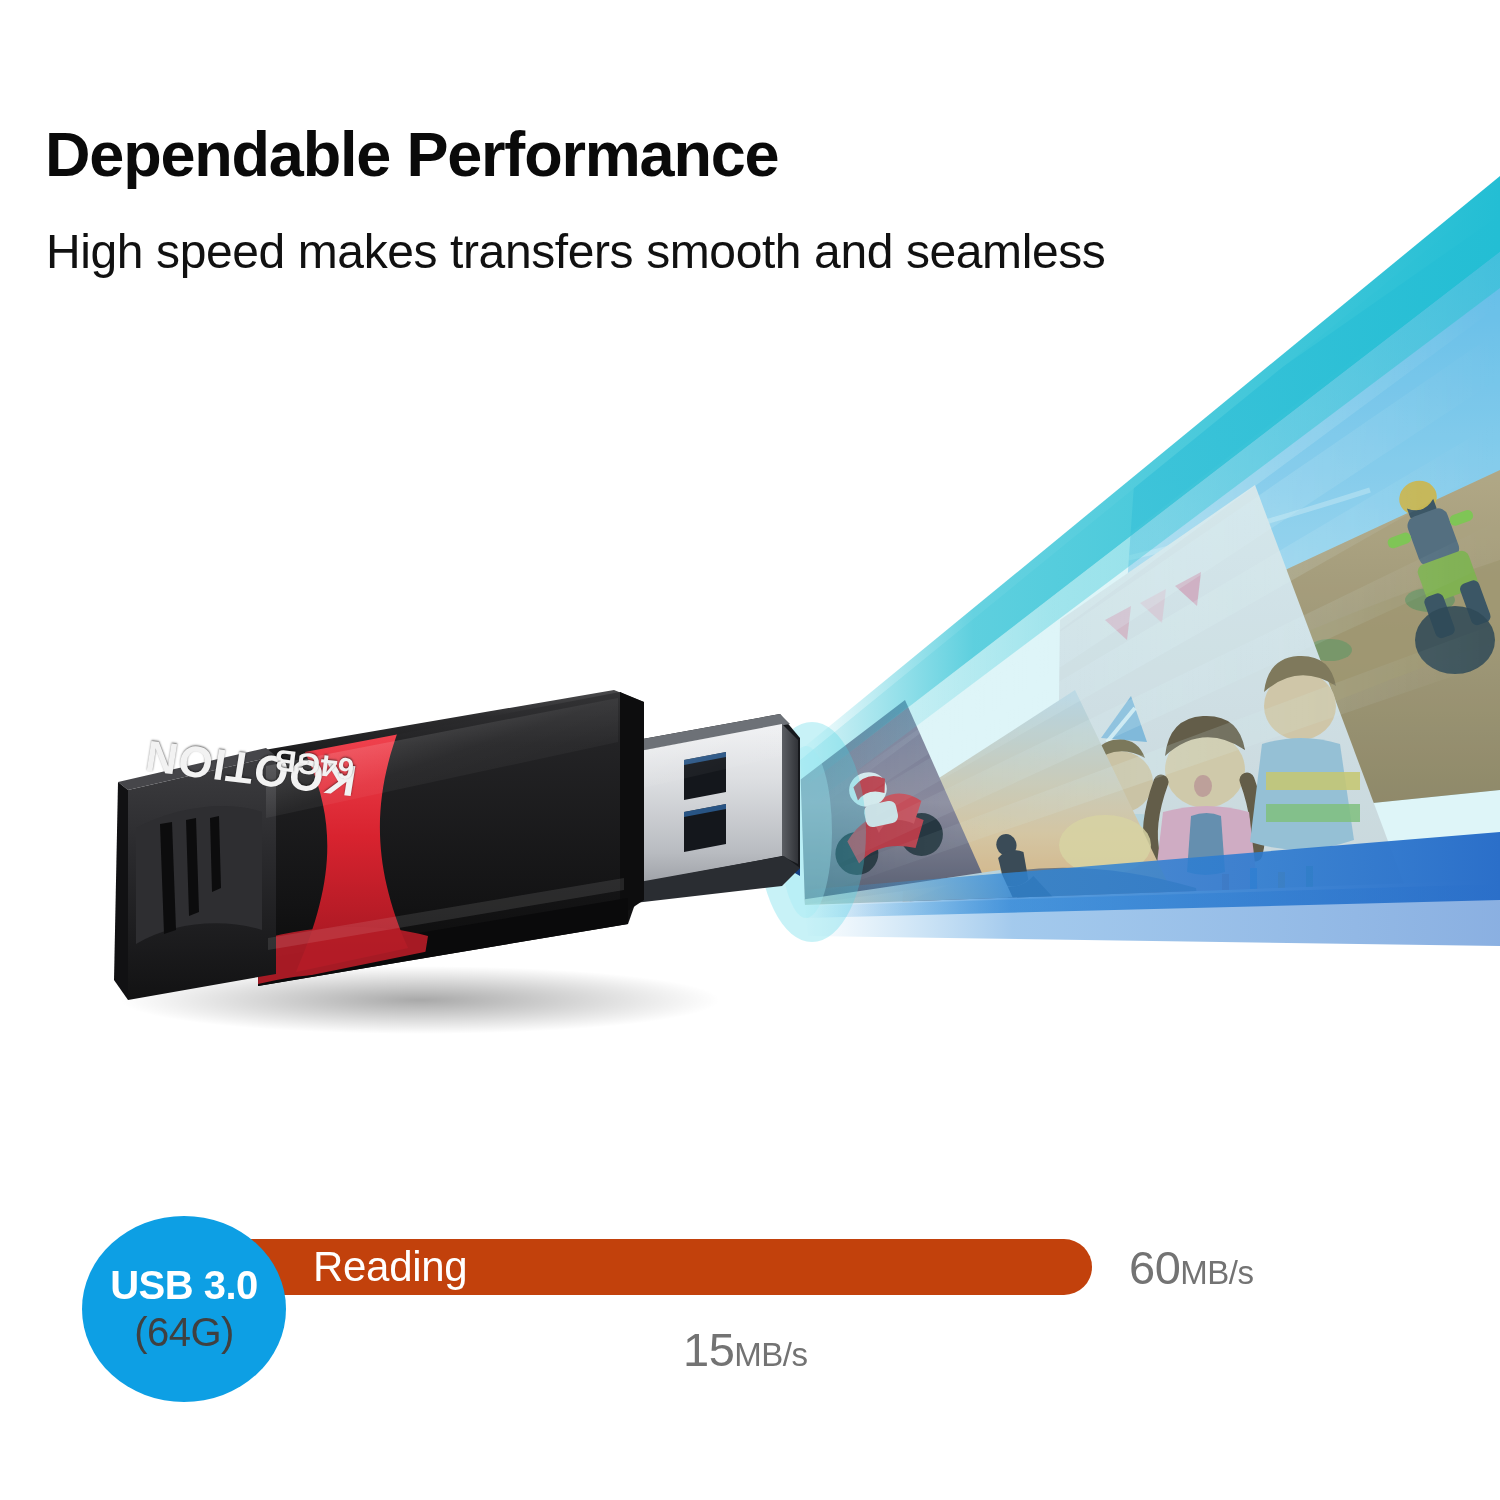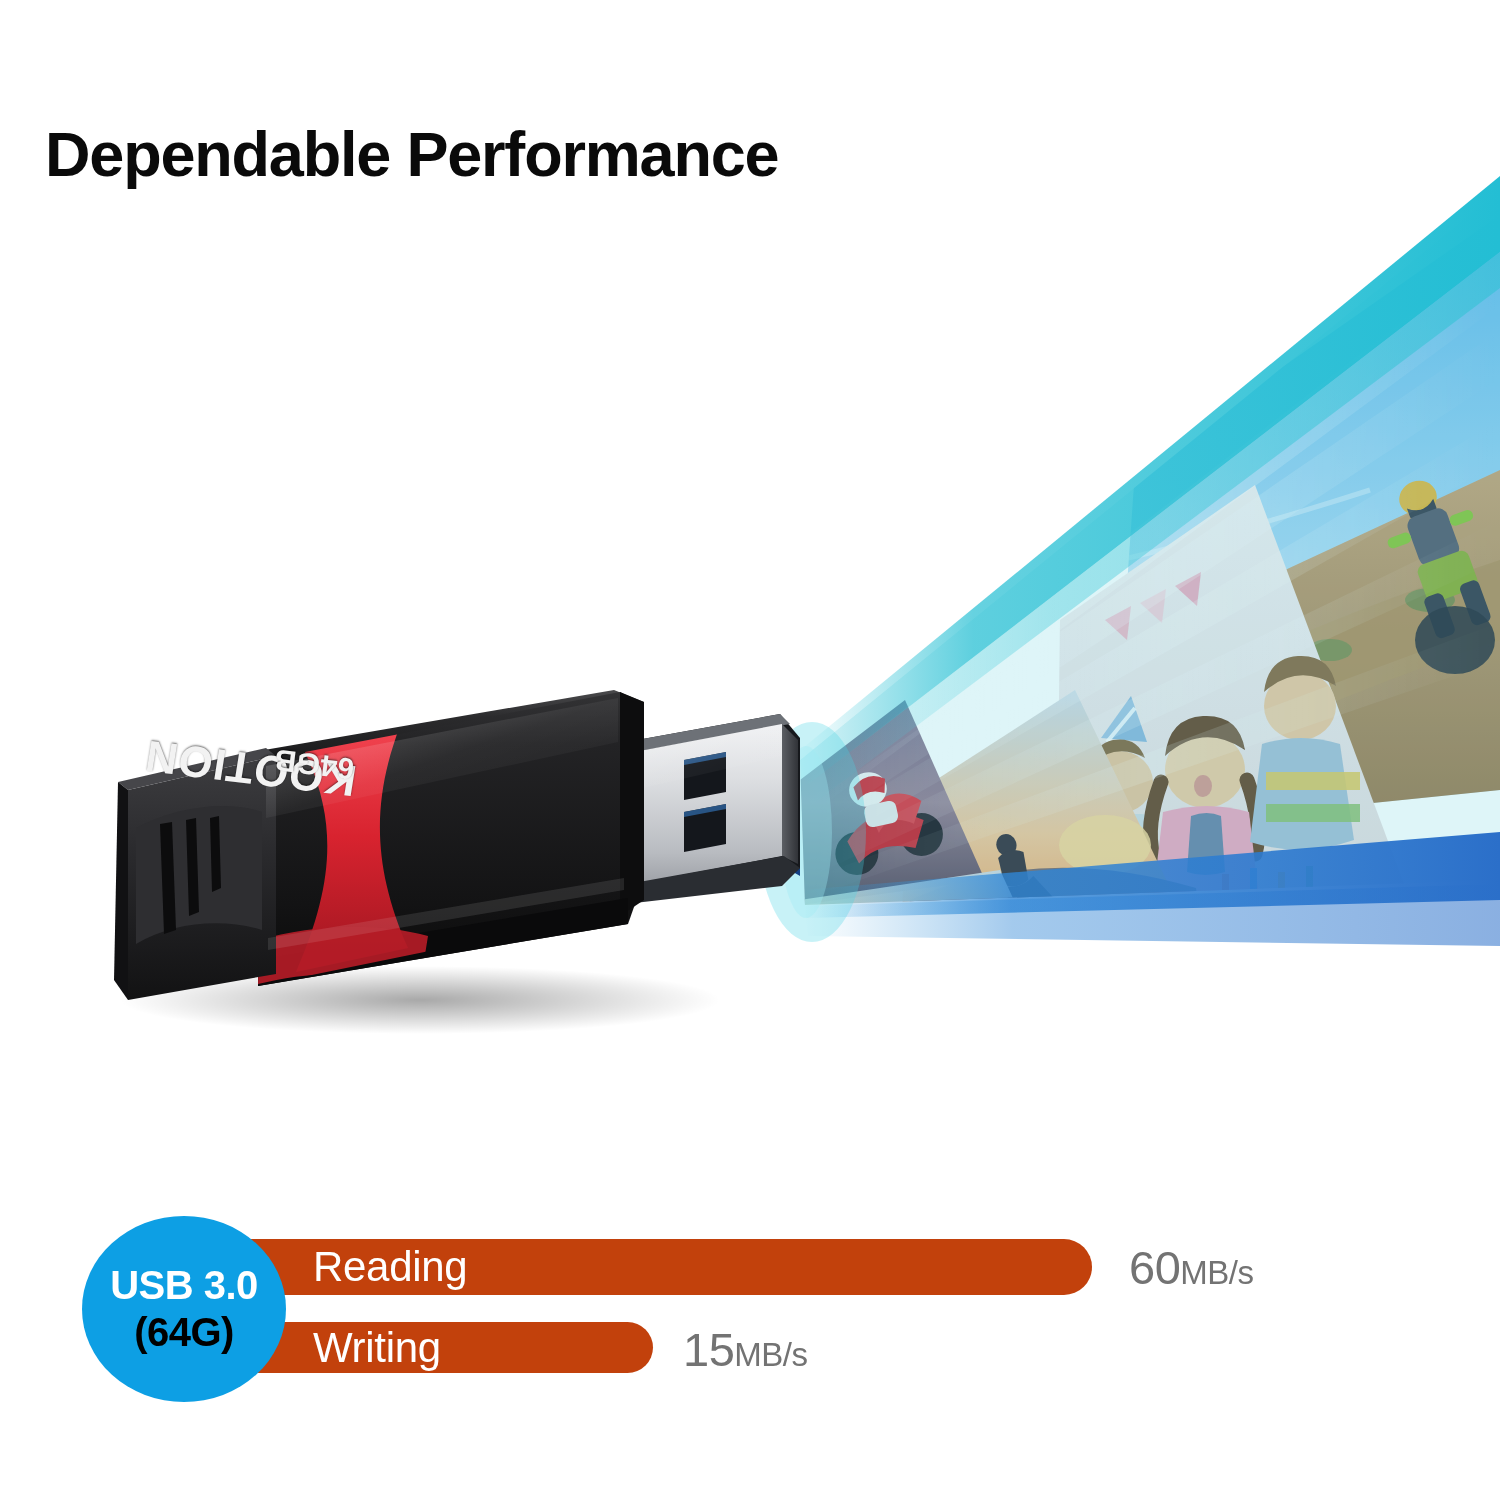--- a/index.html
+++ b/index.html
@@ -53,21 +53,21 @@
   #spec { position:absolute; left:0; top:0; width:1500px; height:1500px; }
   .badge-circle {
     position:absolute; left:82px; top:1216px;
     width:204px; height:186px; border-radius:50%;
     background:#0d9fe4;
     display:flex; flex-direction:column;
     align-items:center; justify-content:center;
     z-index:3;
   }
   .badge-circle .l1 { font-size:40px; font-weight:bold; color:#fff; line-height:1.18; letter-spacing:-.5px;}
-  .badge-circle .l2 { font-size:40px; font-weight:bold; color:#000000; line-height:1.18; letter-spacing:-.5px;}
+  .badge-circle .l2 { font-size:40px; font-weight:normal; color:#404040; line-height:1.18; letter-spacing:-.5px;}
 
   .bar {
     position:absolute; background:#c2410c;
     display:flex; align-items:center;
     z-index:2;
   }
   .bar-label {
     color:#ffffff; font-size:42px; font-weight:normal;
     margin-left:131px; letter-spacing:-.3px; white-space:nowrap;
   }
@@ -81,20 +81,21 @@
   .speed .unit { font-size:33px; letter-spacing:-.5px; }
   #speed-read  { left:1129px; top:1240px; }
   #speed-write { left:683px; top:1322px; }
 </style>
 </head>
 <body>
 
 <div id="stage">
 
   <div class="headline">Dependable Performance</div>
+  <div class="subhead">High speed makes transfers smooth and seamless</div>
 
   <svg id="stream" viewBox="0 0 1500 1500">
     <defs>
       <linearGradient id="gTop" x1="0" y1="0" x2="1" y2="0">
         <stop offset="0" stop-color="#37c6d8" stop-opacity="0"></stop>
         <stop offset="0.25" stop-color="#33c3d6" stop-opacity="0.75"></stop>
         <stop offset="1" stop-color="#23bed4" stop-opacity="1"></stop>
       </linearGradient>
       <linearGradient id="gBot" x1="0" y1="0" x2="1" y2="0">
         <stop offset="0" stop-color="#3aa0de" stop-opacity="0"></stop>
@@ -370,23 +371,20 @@
 
   <div class="brandtext" id="brand-name">KOOTION</div>
   <div class="brandtext" id="brand-cap">64GB</div>
 
   <div id="spec">
 
     <div class="bar" id="bar-read">
       <span class="bar-label">Reading</span>
     </div>
 
-    <div class="bar" id="bar-write">
-      <span class="bar-label">Writing</span>
-    </div>
 
     <div class="badge-circle">
       <div class="l1">USB 3.0</div>
       <div class="l2">(64G)</div>
     </div>
 
     <div class="speed" id="speed-read">
       <span>60</span><span class="unit">MB/s</span>
     </div>
 

